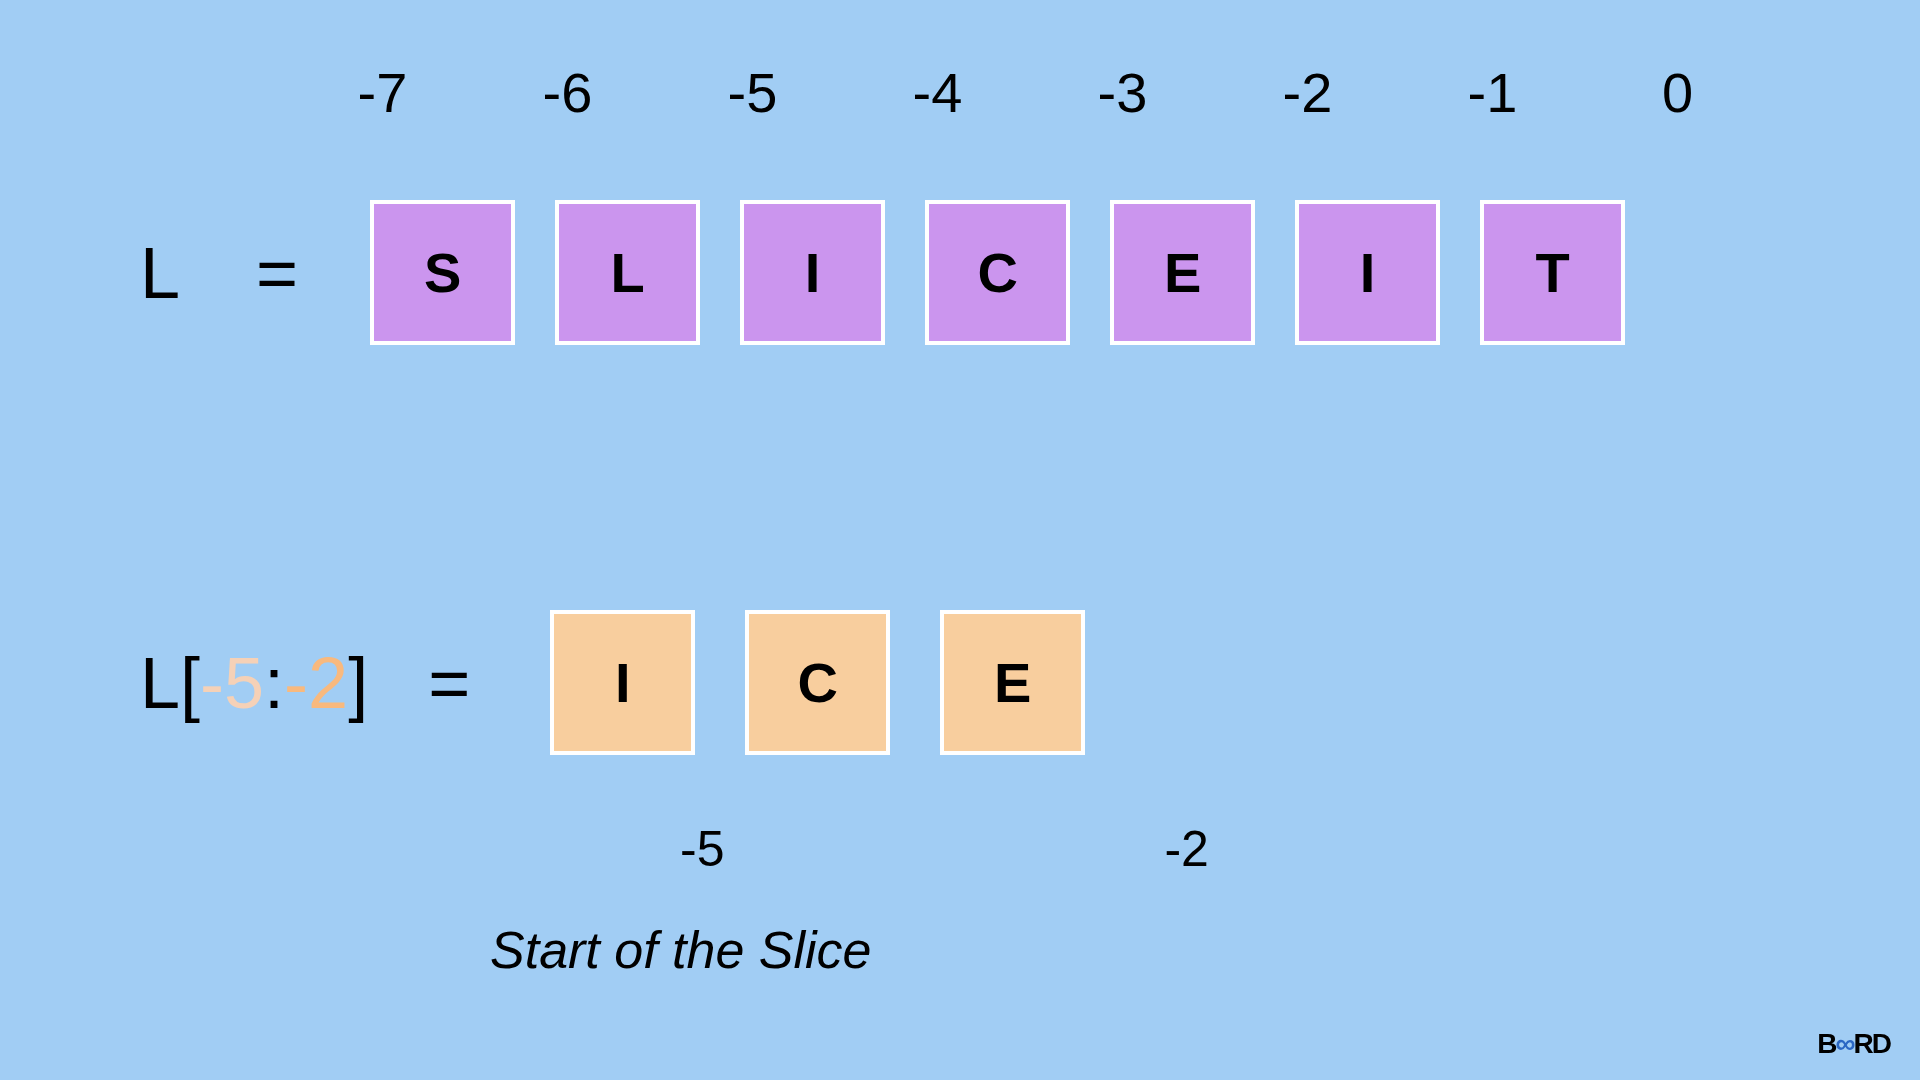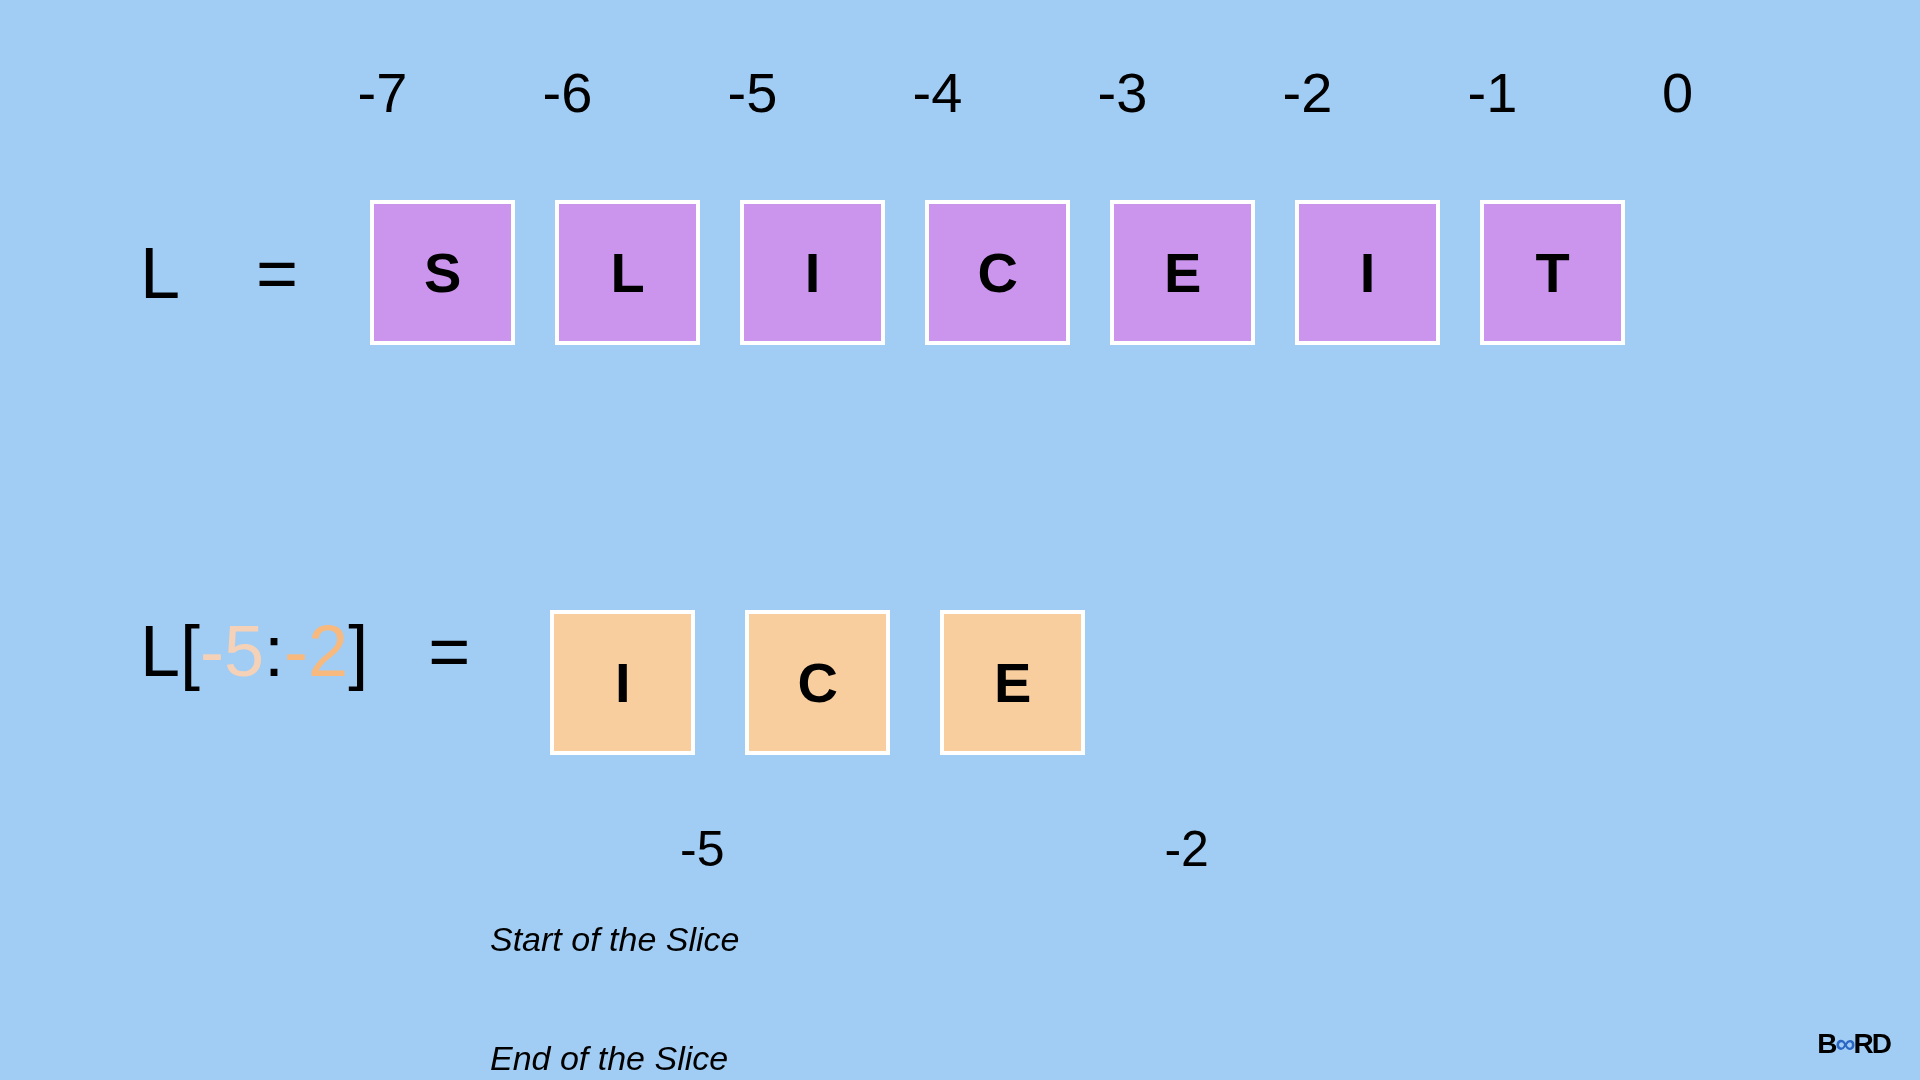--- a/index.html
+++ b/index.html
@@ -52,21 +52,21 @@
       justify-content: center;
       font-size: 56px;
       font-weight: 900;
       color: #000;
     }
     .slice-row {
       position: absolute;
       top: 610px;
       left: 140px;
       display: flex;
-      align-items: flex-start;
+      align-items: center;
     }
     .slice-expr {
       font-size: 72px;
       font-weight: 400;
       color: #000;
       margin-right: 60px;
     }
     .slice-expr .orange { color: #f8b97e; }
     .slice-expr .light  { color: #f5d1b7; }
     .sbox {
@@ -90,24 +90,23 @@
       gap: 440px;
       font-size: 50px;
       color: #000;
     }
     .cap-row {
       position: absolute;
       top: 920px;
       left: 490px;
       display: flex;
       gap: 80px;
-      font-size: 34px;
+      font-size: 52px;
       font-style: italic;
       color: #000;
-      flex-direction: column;
     }
     .logo {
       position: absolute;
       bottom: 20px;
       right: 30px;
       font-size: 28px;
       font-weight: 900;
       color: #000;
       letter-spacing: -2px;
     }
@@ -152,18 +151,17 @@
   </div>
 </div>
 
 <div class="sub-row">
   <span>-5</span>
   <span>-2</span>
 </div>
 
 <div class="cap-row">
   <span>Start of the Slice</span>
-  <span>End of the Slice</span>
 </div>
 
 <div class="logo">
   <span>B</span><span class="inf">∞</span><span>RD</span>
 </div>
 
 </body></html>

